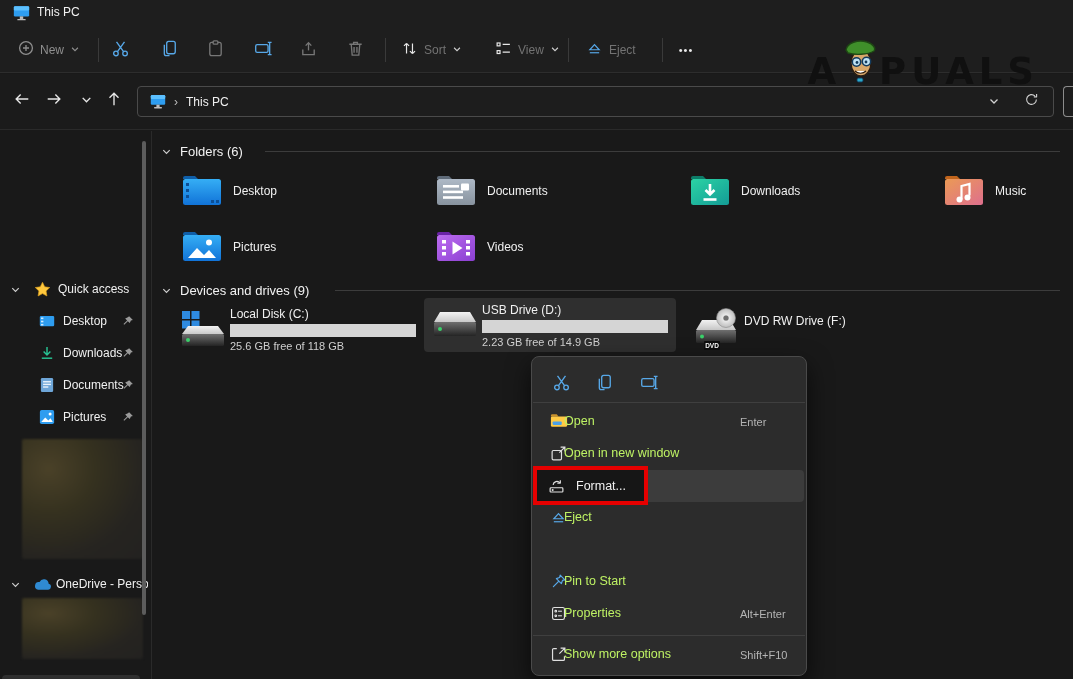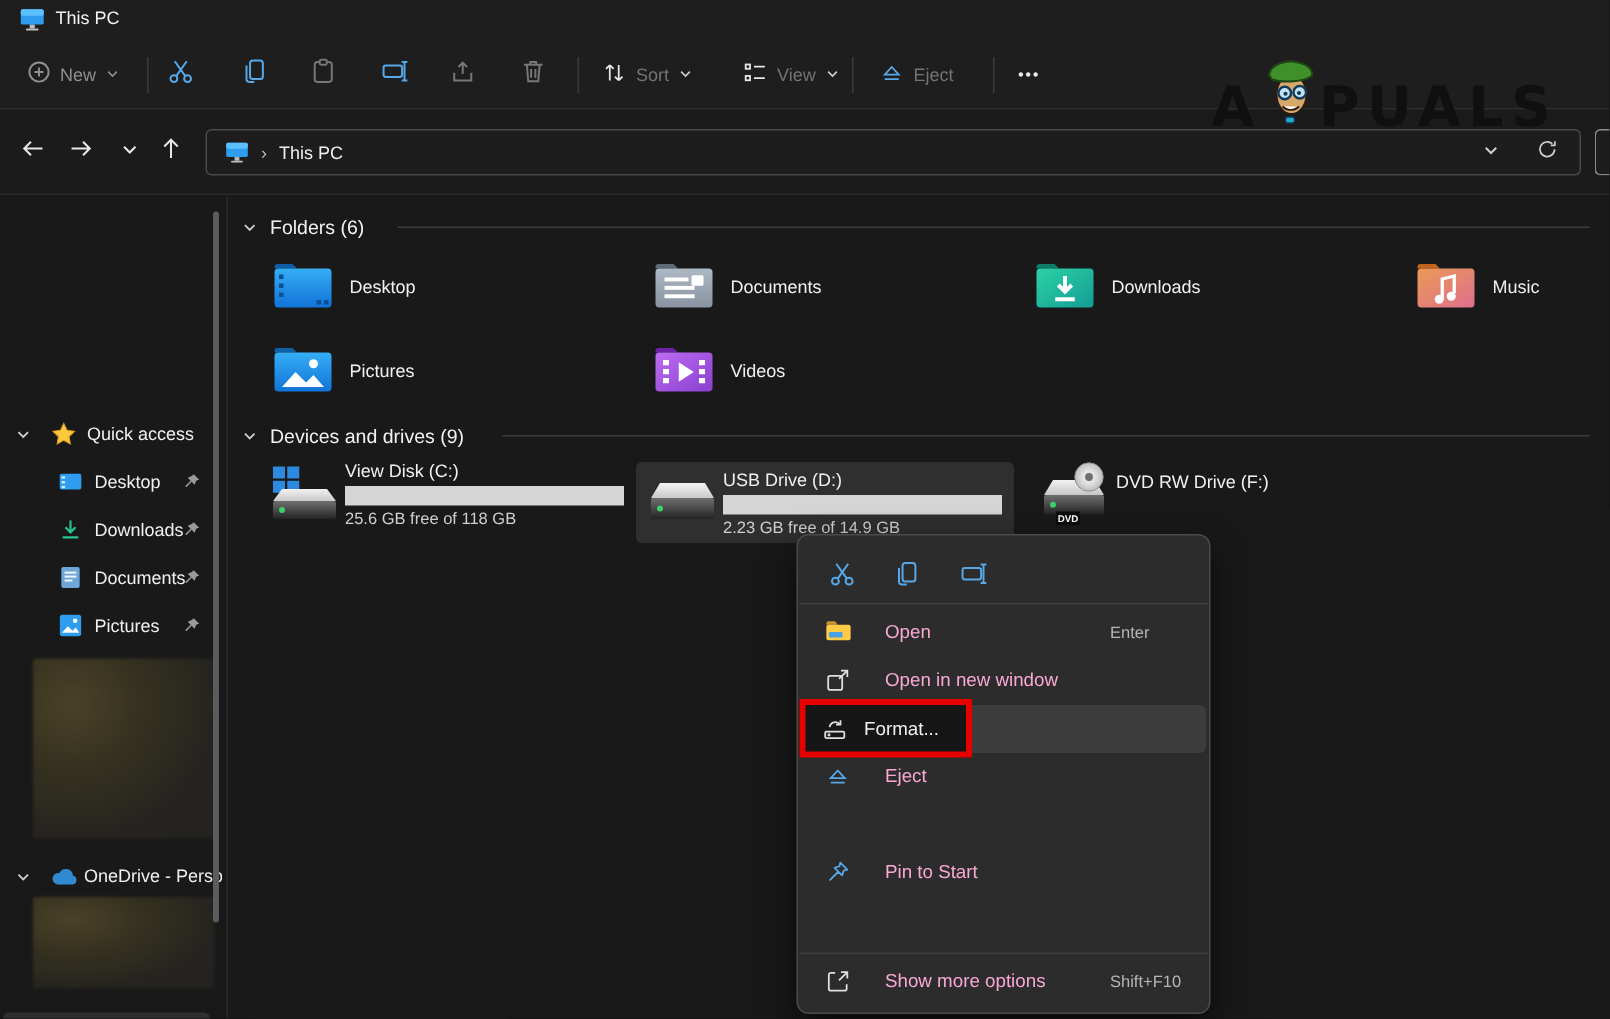--- a/index.html
+++ b/index.html
@@ -56,21 +56,21 @@
   .drive-tile .dfill { height:100%; background:#2f86d2; }
   .drive-tile .ddetail { position:absolute; left:58px; top:38px; font-size:11px; color:#cfcfcf; white-space:nowrap; }
 
   
   #ctxmenu { position:absolute; left:531px; top:356px; width:276px; height:320px; background:#2c2c2c; border:1px solid #4a4a4a; border-radius:8px; box-shadow:0 10px 24px rgba(0,0,0,.65); z-index:5; }
   #ctx-iconrow { position:absolute; left:0; top:6px; width:100%; height:38px; display:flex; align-items:center; gap:10px; padding-left:12px; }
   .ctx-ic-btn { width:34px; height:30px; display:flex; align-items:center; justify-content:center; border-radius:4px; }
   .ctx-sep { position:absolute; left:1px; width:272px; height:1px; background:#3f3f3f; }
   .menu-item { position:absolute; left:4px; width:268px; height:32px; border-radius:4px; }
   .menu-item .mi-icon { position:absolute; left:14px; top:7px; width:18px; display:flex; }
-  .menu-item .mi-label { position:absolute; left:54px; top:8px; font-size:12.5px; color:#f9a8d4; white-space:nowrap; }
+  .menu-item .mi-label { position:absolute; left:28px; top:8px; font-size:12.5px; color:#bef264; white-space:nowrap; }
   .menu-item .mi-shortcut { position:absolute; left:204px; top:10px; font-size:11px; color:#b5b5b5; white-space:nowrap; }
   .menu-item.hovered { background:#3c3c3c; }
   
   #annotation-box { position:absolute; left:533px; top:466px; width:115px; height:39px; border:4px solid #e60000; background:#161616; z-index:6; }
   #annotation-box .mi-icon { position:absolute; left:11px; top:8px; }
   #annotation-box .mi-label { position:absolute; left:39px; top:9px; font-size:12.5px; color:#f0f0f0; }
 </style>
 </head>
 <body>
 
@@ -494,26 +494,26 @@
                 <stop offset="1" stop-color="#c9c9c9"></stop>
               </linearGradient>
               <linearGradient id="df1" x1="0" y1="0" x2="0" y2="1">
                 <stop offset="0" stop-color="#6f6f6f"></stop>
                 <stop offset="1" stop-color="#242424"></stop>
               </linearGradient>
             </defs>
           <circle cx="10" cy="30" r="2" fill="#3ad06a"></circle>
         </svg>
       </span>
-      <span class="dname">View Disk (C:)</span>
+      <span class="dname">Local Disk (C:)</span>
       <span class="dbar"><span class="dfill" style="width: 78%;"></span></span>
       <span class="ddetail">25.6 GB free of 118 GB</span>
     </div>
 
-    <div class="drive-tile selected" style="left:271px; top:177px;">
+    <div class="drive-tile selected" style="left:271px; top:167px;">
       <span class="dicon" style="top:12px;">
         <svg width="48" height="32" viewBox="0 0 48 32">
           <path d="M10 2h30l6 10H4z" fill="url(#dt2)"></path>
             <rect x="4" y="12" width="42" height="14" rx="1.5" fill="url(#df2)"></rect>
           <defs>
               <linearGradient id="dt2" x1="0" y1="0" x2="0" y2="1">
                 <stop offset="0" stop-color="#f4f4f4"></stop>
                 <stop offset="1" stop-color="#c9c9c9"></stop>
               </linearGradient>
               <linearGradient id="df2" x1="0" y1="0" x2="0" y2="1">
@@ -624,20 +624,33 @@
     <div class="menu-item" style="top:209px;">
       <span class="mi-icon">
         <svg width="17" height="17" viewBox="0 0 20 20" fill="none" stroke="#57a8e8" stroke-width="1.4" stroke-linejoin="round">
             <path d="M12 2.5l5.5 5.5-2.8.7-1.3 3.8-3-3L4 16l6.5-6.4-3-3 3.8-1.3z"></path>
           </svg>
       </span>
       <span class="mi-label">Pin to Start</span>
       <span class="mi-shortcut"></span>
     </div>
 
+    <div class="menu-item" style="top:241px;">
+      <span class="mi-icon">
+        <svg width="17" height="17" viewBox="0 0 20 20" fill="none" stroke="#e0e0e0" stroke-width="1.3">
+            <rect x="3" y="3" width="14" height="14" rx="2"></rect>
+            <circle cx="6.8" cy="7.3" r="1"></circle>
+            <path d="M9.5 7.3h4.5"></path>
+            <circle cx="6.8" cy="12.7" r="1"></circle>
+            <path d="M9.5 12.7h4.5"></path>
+          </svg>
+      </span>
+      <span class="mi-label">Properties</span>
+      <span class="mi-shortcut">Alt+Enter</span>
+    </div>
 
     <div class="ctx-sep" style="top:278px;"></div>
 
     <div class="menu-item" style="top:282px;">
       <span class="mi-icon">
         <svg width="17" height="17" viewBox="0 0 20 20" fill="none" stroke="#e0e0e0" stroke-width="1.4">
             <path d="M8 3H4.5A1.5 1.5 0 003 4.5V15.5A1.5 1.5 0 004.5 17h11a1.5 1.5 0 001.5-1.5V12"></path>
             <path d="M12.5 2.5h5v5M17.5 2.5l-6.5 6.5"></path>
           </svg>
       </span>

